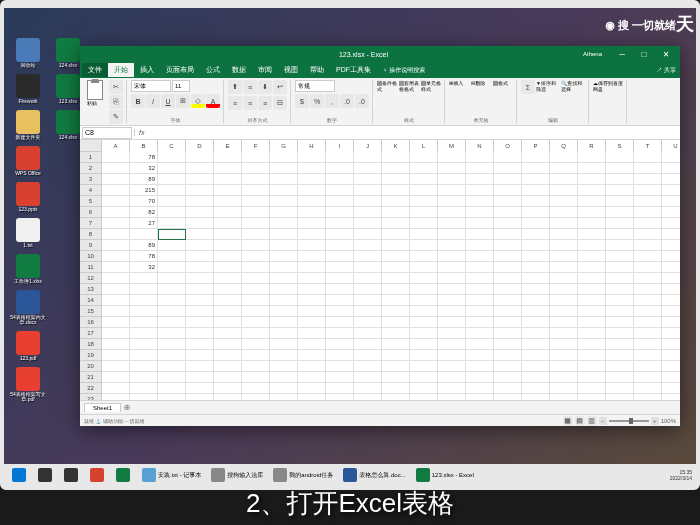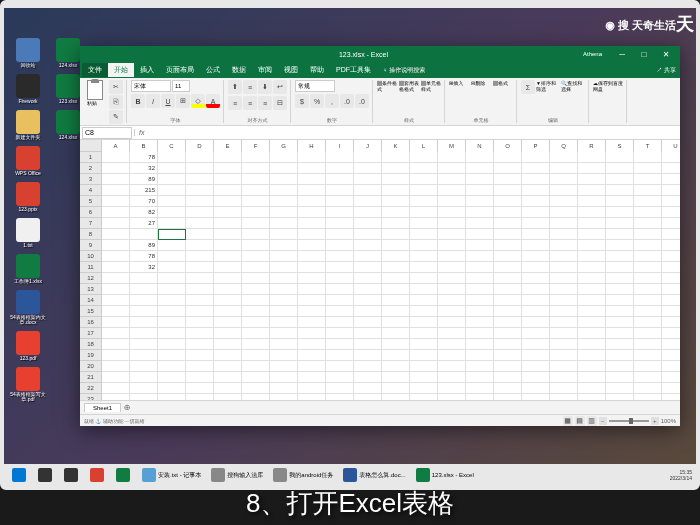--- a/index.html
+++ b/index.html
@@ -58,21 +58,21 @@
 .task-icon{width:14px;height:14px;border-radius:2px;margin-right:2px}
 .task-time{margin-left:auto;font-size:5px;color:#333;text-align:right;line-height:1.2}
 .caption{position:absolute;bottom:4px;left:0;right:0;text-align:center;color:#fff;font-size:26px;font-weight:500;text-shadow:2px 2px 4px rgba(0,0,0,0.8);z-index:200}
 </style>
 </head>
 <body>
 
 <div class="monitor">
 <div class="screen">
 
-<div class="watermark">◉ <span>搜 天奇生活</span></div>
+<div class="watermark">◉ <span>搜 一切就绪</span></div>
 <div class="watermark2">天</div>
 
 <div class="desktop-icons" id="dicons1">
         <div class="dicon">
           <div class="dicon-img" style="background:#4a7ab8"></div>
           <div class="dicon-lbl">回收站</div>
         </div>
         <div class="dicon">
           <div class="dicon-img" style="background:#2a2a2a"></div>
           <div class="dicon-lbl">Firework</div>
@@ -885,13 +885,13 @@
         </div>
   <div class="task-time">
     <div>15:35</div>
     <div>2022/3/14</div>
   </div>
 </div>
 
 </div>
 </div>
 
-<div class="caption">8、打开Excel表格</div>
+<div class="caption">2、打开Excel表格</div>
 
 </body></html>

